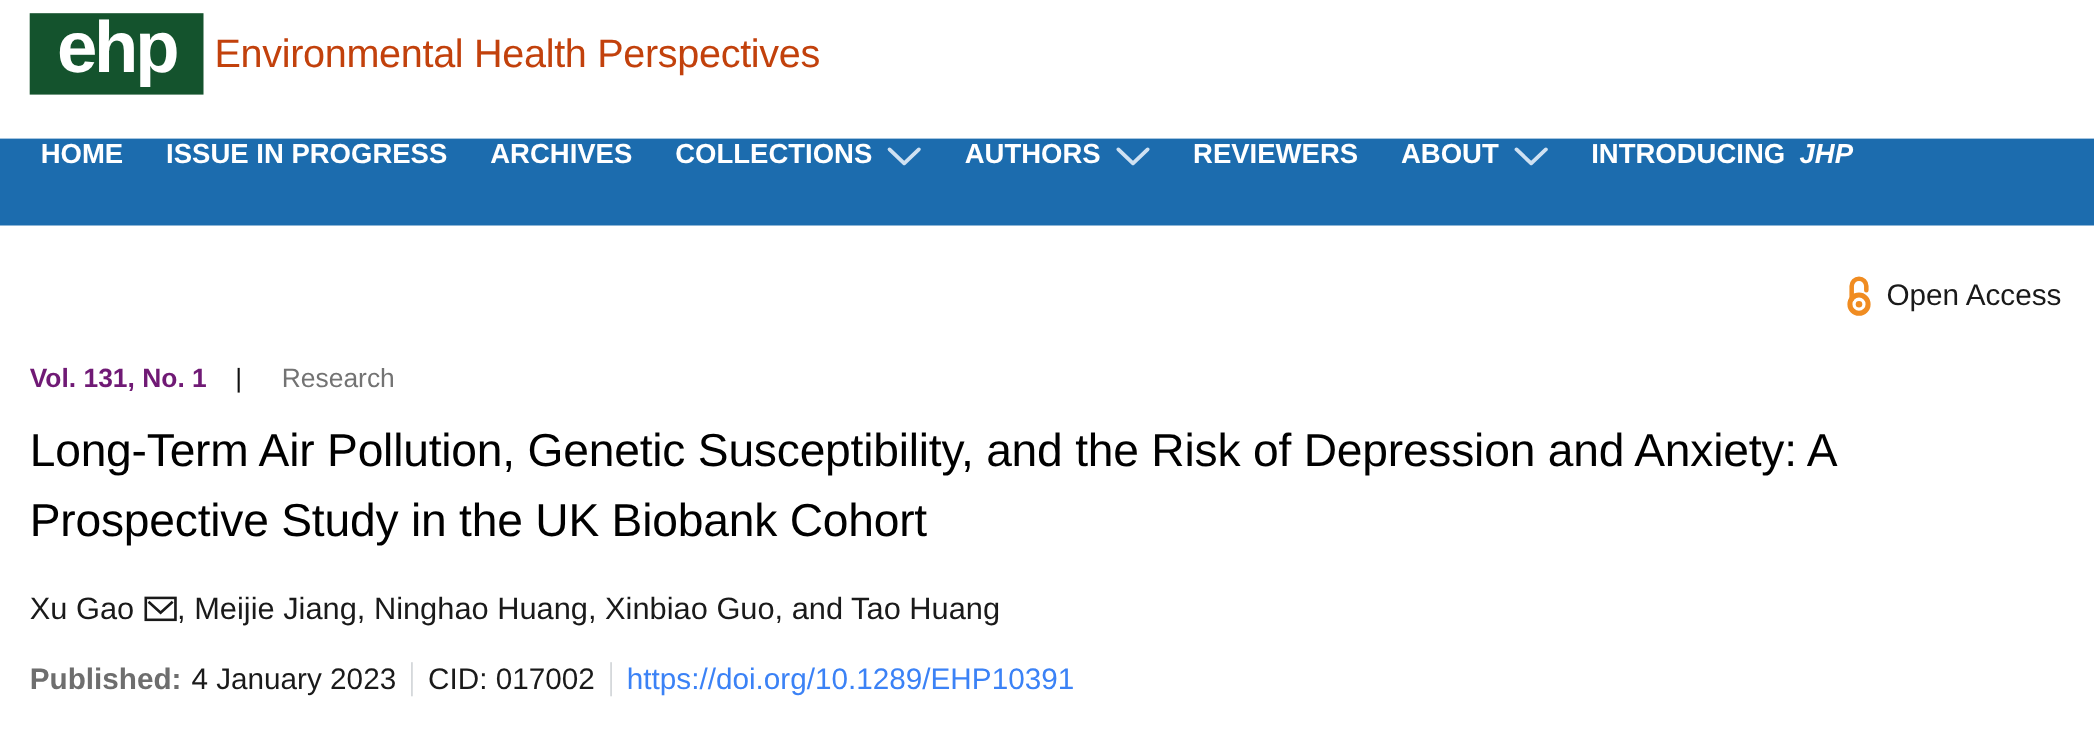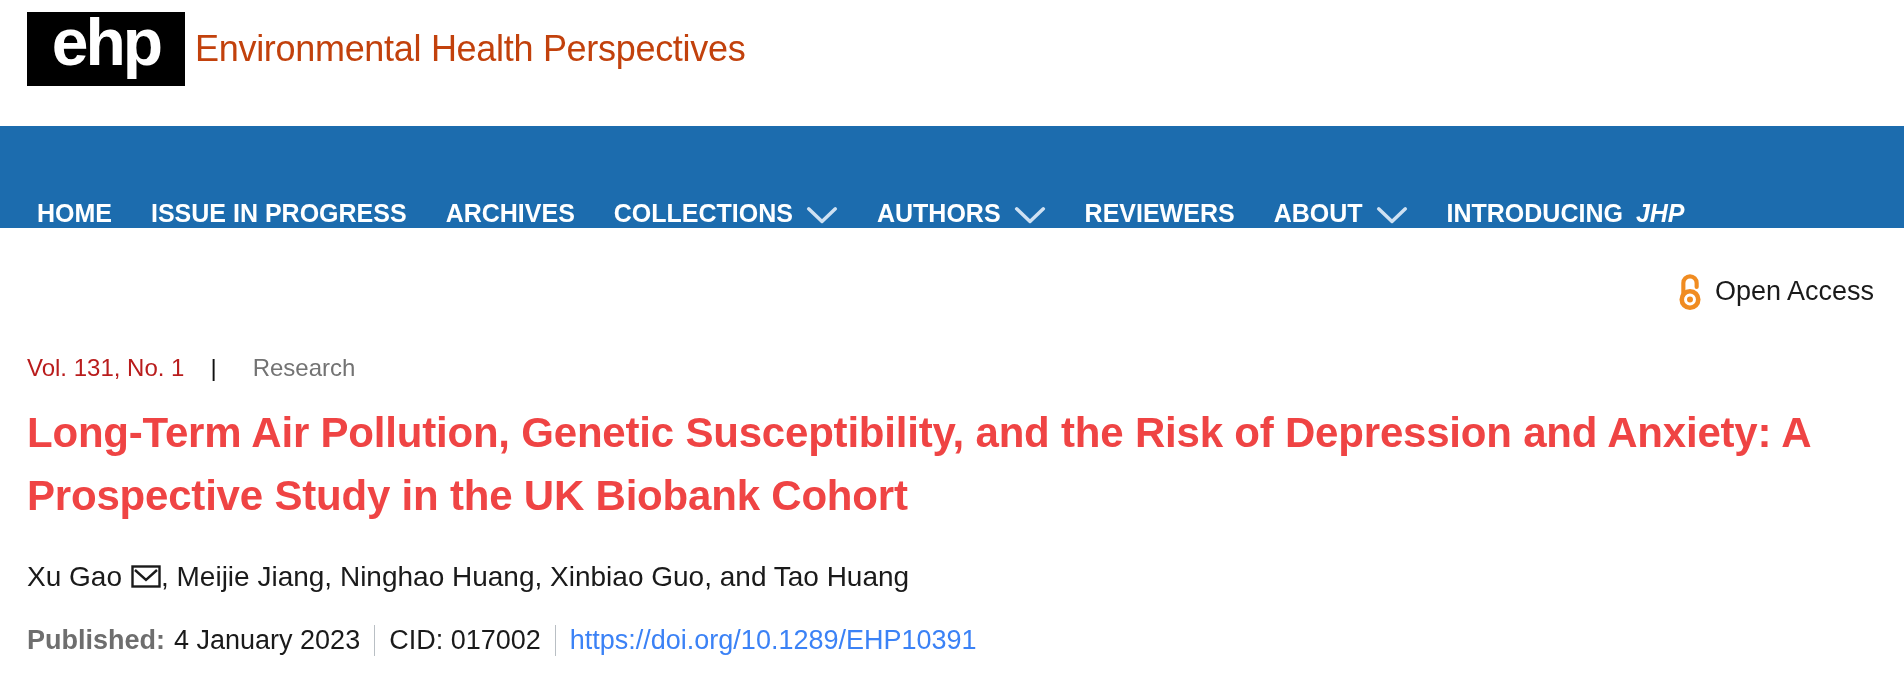--- a/index.html
+++ b/index.html
@@ -18,45 +18,45 @@
     padding: 12px 0 0 27px;
     background: #ffffff;
   }
   .logo-link {
     display: inline-flex;
     align-items: center;
   }
   .logo-box {
     width: 158px;
     height: 74px;
-    background: #000000;
+    background: #14532d;
     color: #ffffff;
     font-size: 66px;
     font-weight: 700;
     letter-spacing: -3px;
     display: flex;
     align-items: center;
     justify-content: center;
     padding-bottom: 14px; 
     line-height: 1;
   }
   .journal-name {
     color: #c2410c;
     font-size: 36px;
     font-weight: 500;
     margin-left: 10px;
     letter-spacing: -0.3px;
   }
 
   
   .main-nav {
-    height: 102px;
+    height: 79px;
     background: #1c6cae;
     display: flex;
-    align-items: flex-end;
+    align-items: flex-start;
     padding-left: 37px;
   }
   .nav-item {
     display: inline-flex;
     align-items: center;
     gap: 13px;
     color: #ffffff;
     font-size: 25px;
     font-weight: 700;
     margin-right: 39px;
@@ -86,41 +86,41 @@
     font-size: 27px;
     color: #1a1a1a;
   }
   .meta-row {
     margin-top: 43px;
     display: flex;
     align-items: center;
     font-size: 24px;
   }
   .vol-link {
-    color: #b91c1c;
-    font-weight: 400;
+    color: #701a75;
+    font-weight: 700;
   }
   .meta-sep {
     color: #111111;
     font-weight: 400;
     margin: 0 0 0 26px;
     font-size: 24px;
   }
   .section-link {
     color: #737373;
     font-weight: 400;
     margin-left: 36px;
   }
   .article-title {
     margin-top: 19px;
     max-width: 1870px;
     font-size: 42px;
     line-height: 63px;
-    font-weight: 700;
-    color: #ef4444;
+    font-weight: 400;
+    color: #000000;
     letter-spacing: -0.2px;
   }
   .authors {
     margin-top: 34px;
     font-size: 28px;
     color: #1a1a1a;
   }
   .authors .mail-icon {
     display: inline-block;
     vertical-align: -2px;

